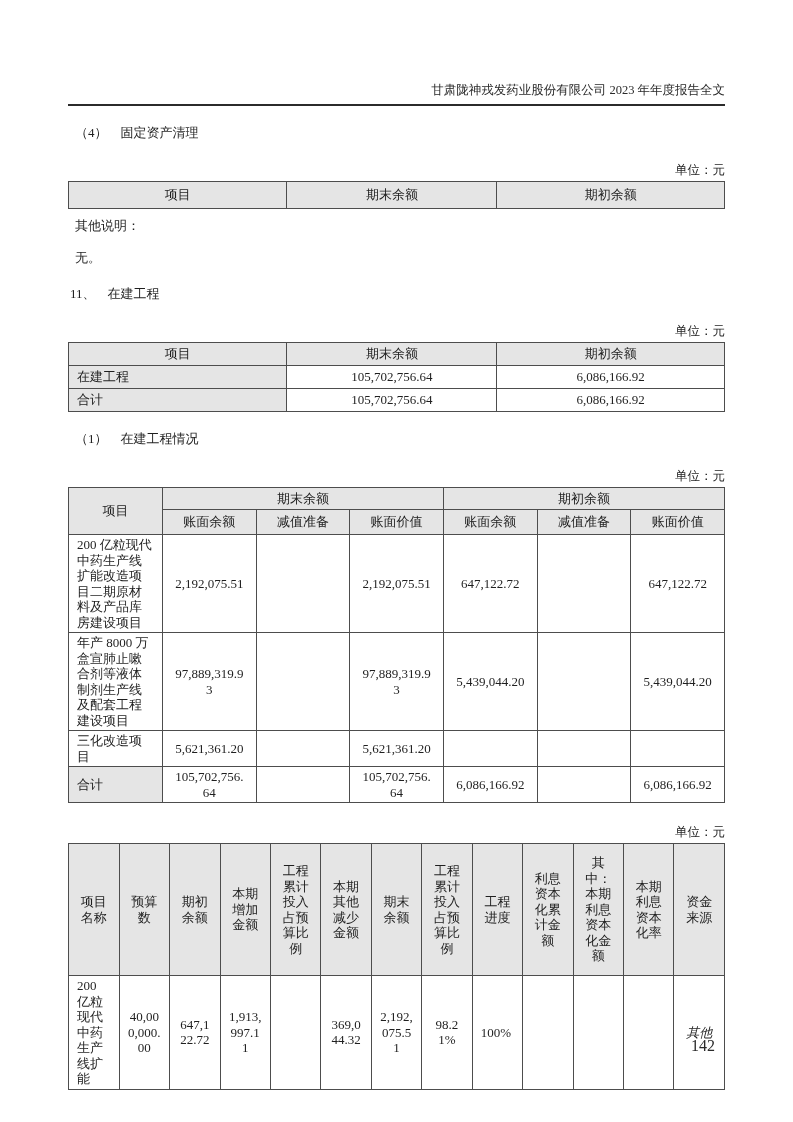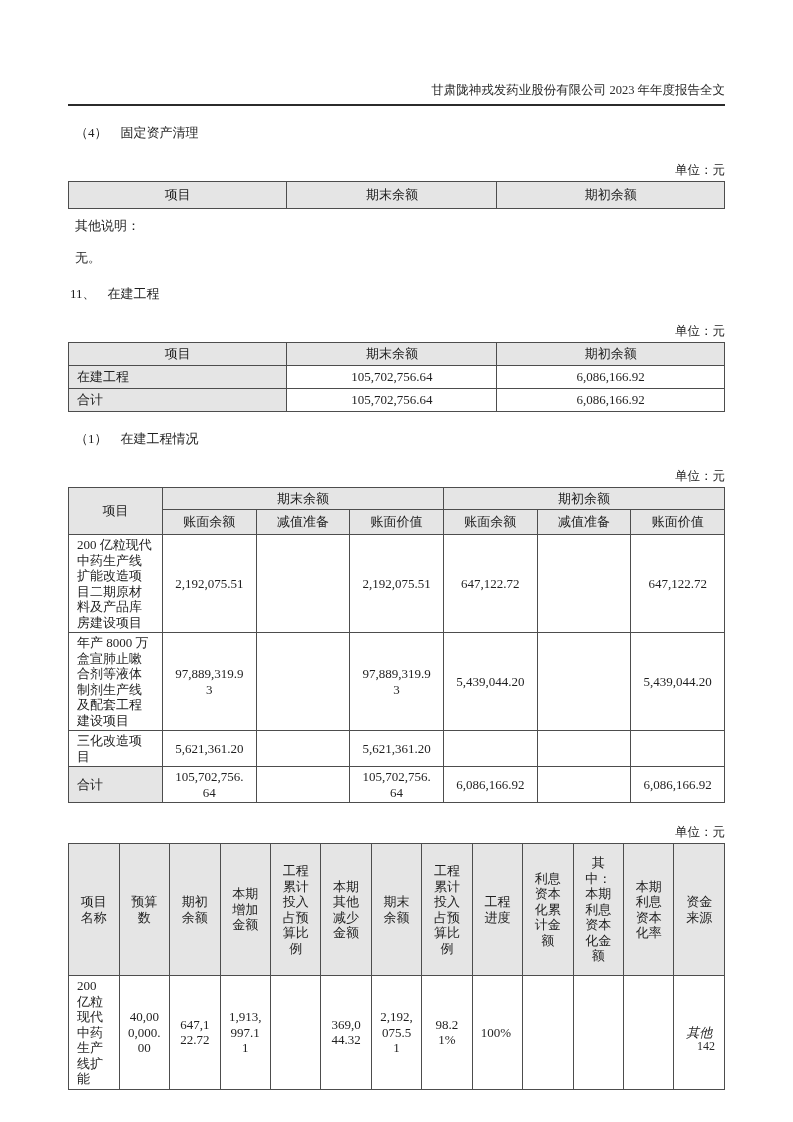--- a/index.html
+++ b/index.html
@@ -39,21 +39,21 @@
     text-align: right;
     font-size: 12.5px;
     margin-top: 21px;
   }
   .note-line { margin: 9px 0 0 7px; font-size: 13px; }
   .note-value { margin-top: 16px; }
   .page-num {
     position: absolute;
     right: 78px;
     top: 1038px;
-    font-size: 12px;
+    font-size: 16px;
     color: #2a2a2a;
   }
 
   table.tbl {
     width: 100%;
     border-collapse: collapse;
     table-layout: fixed;
     margin-top: 3px;
     font-size: 13px;
   }

